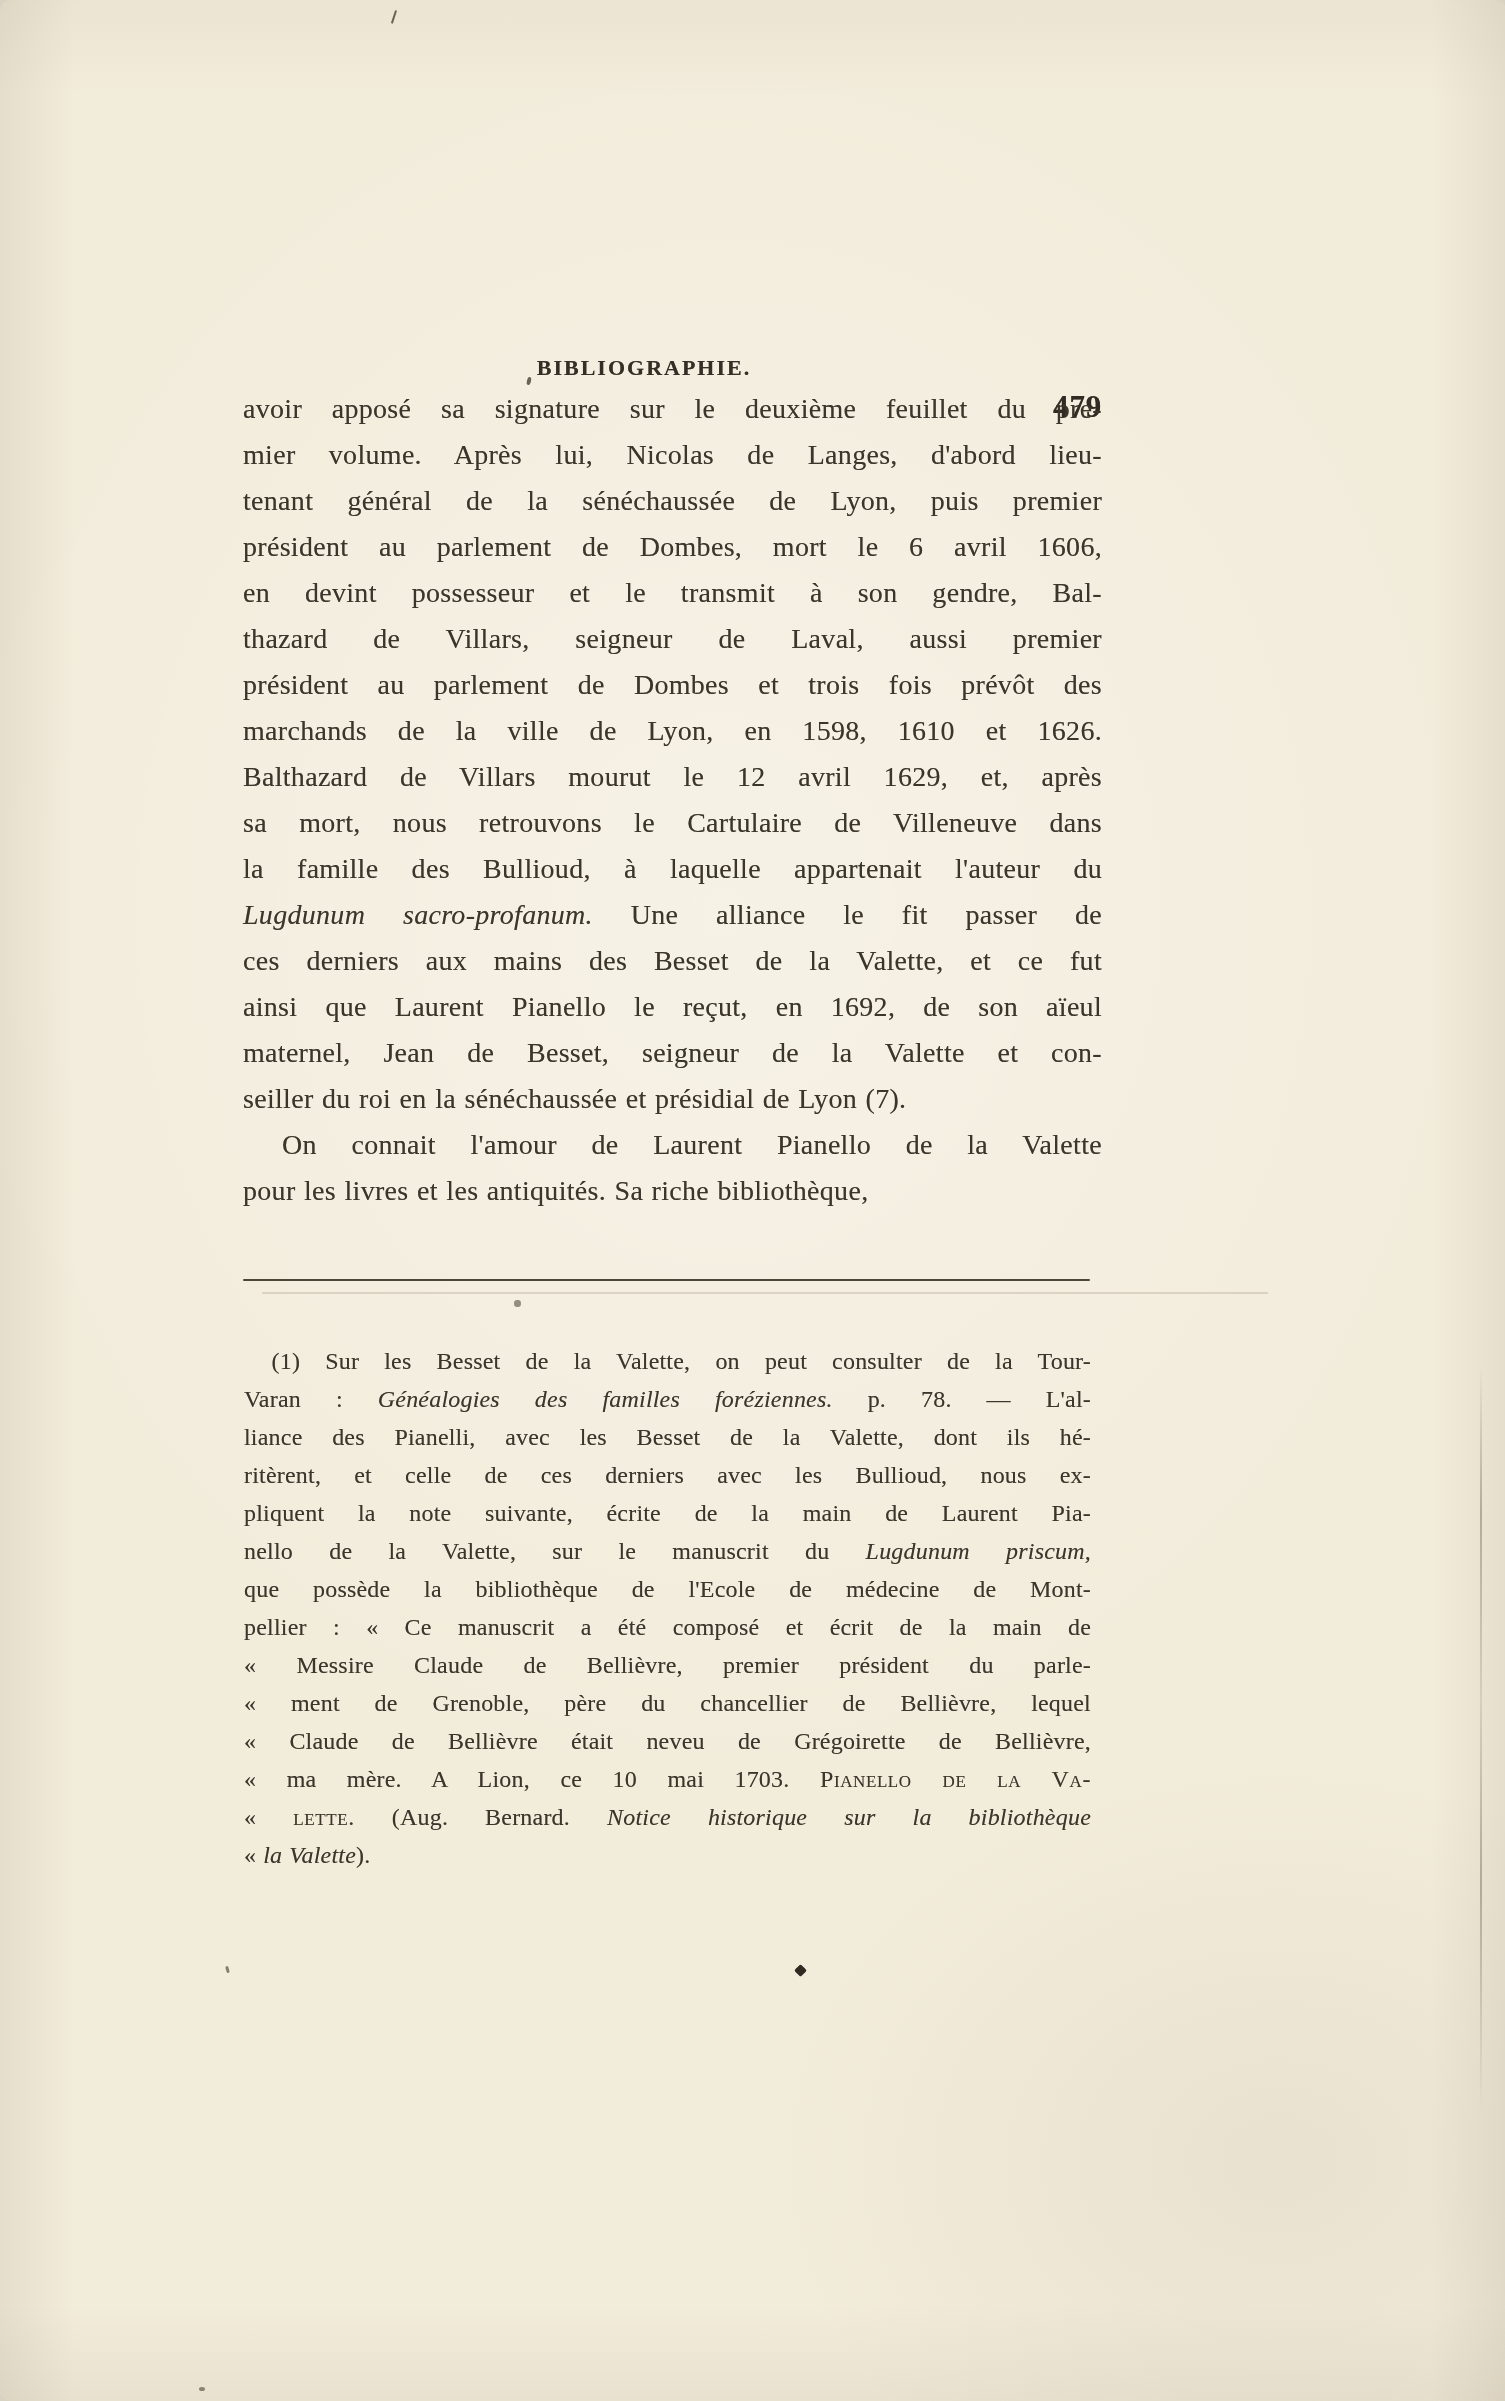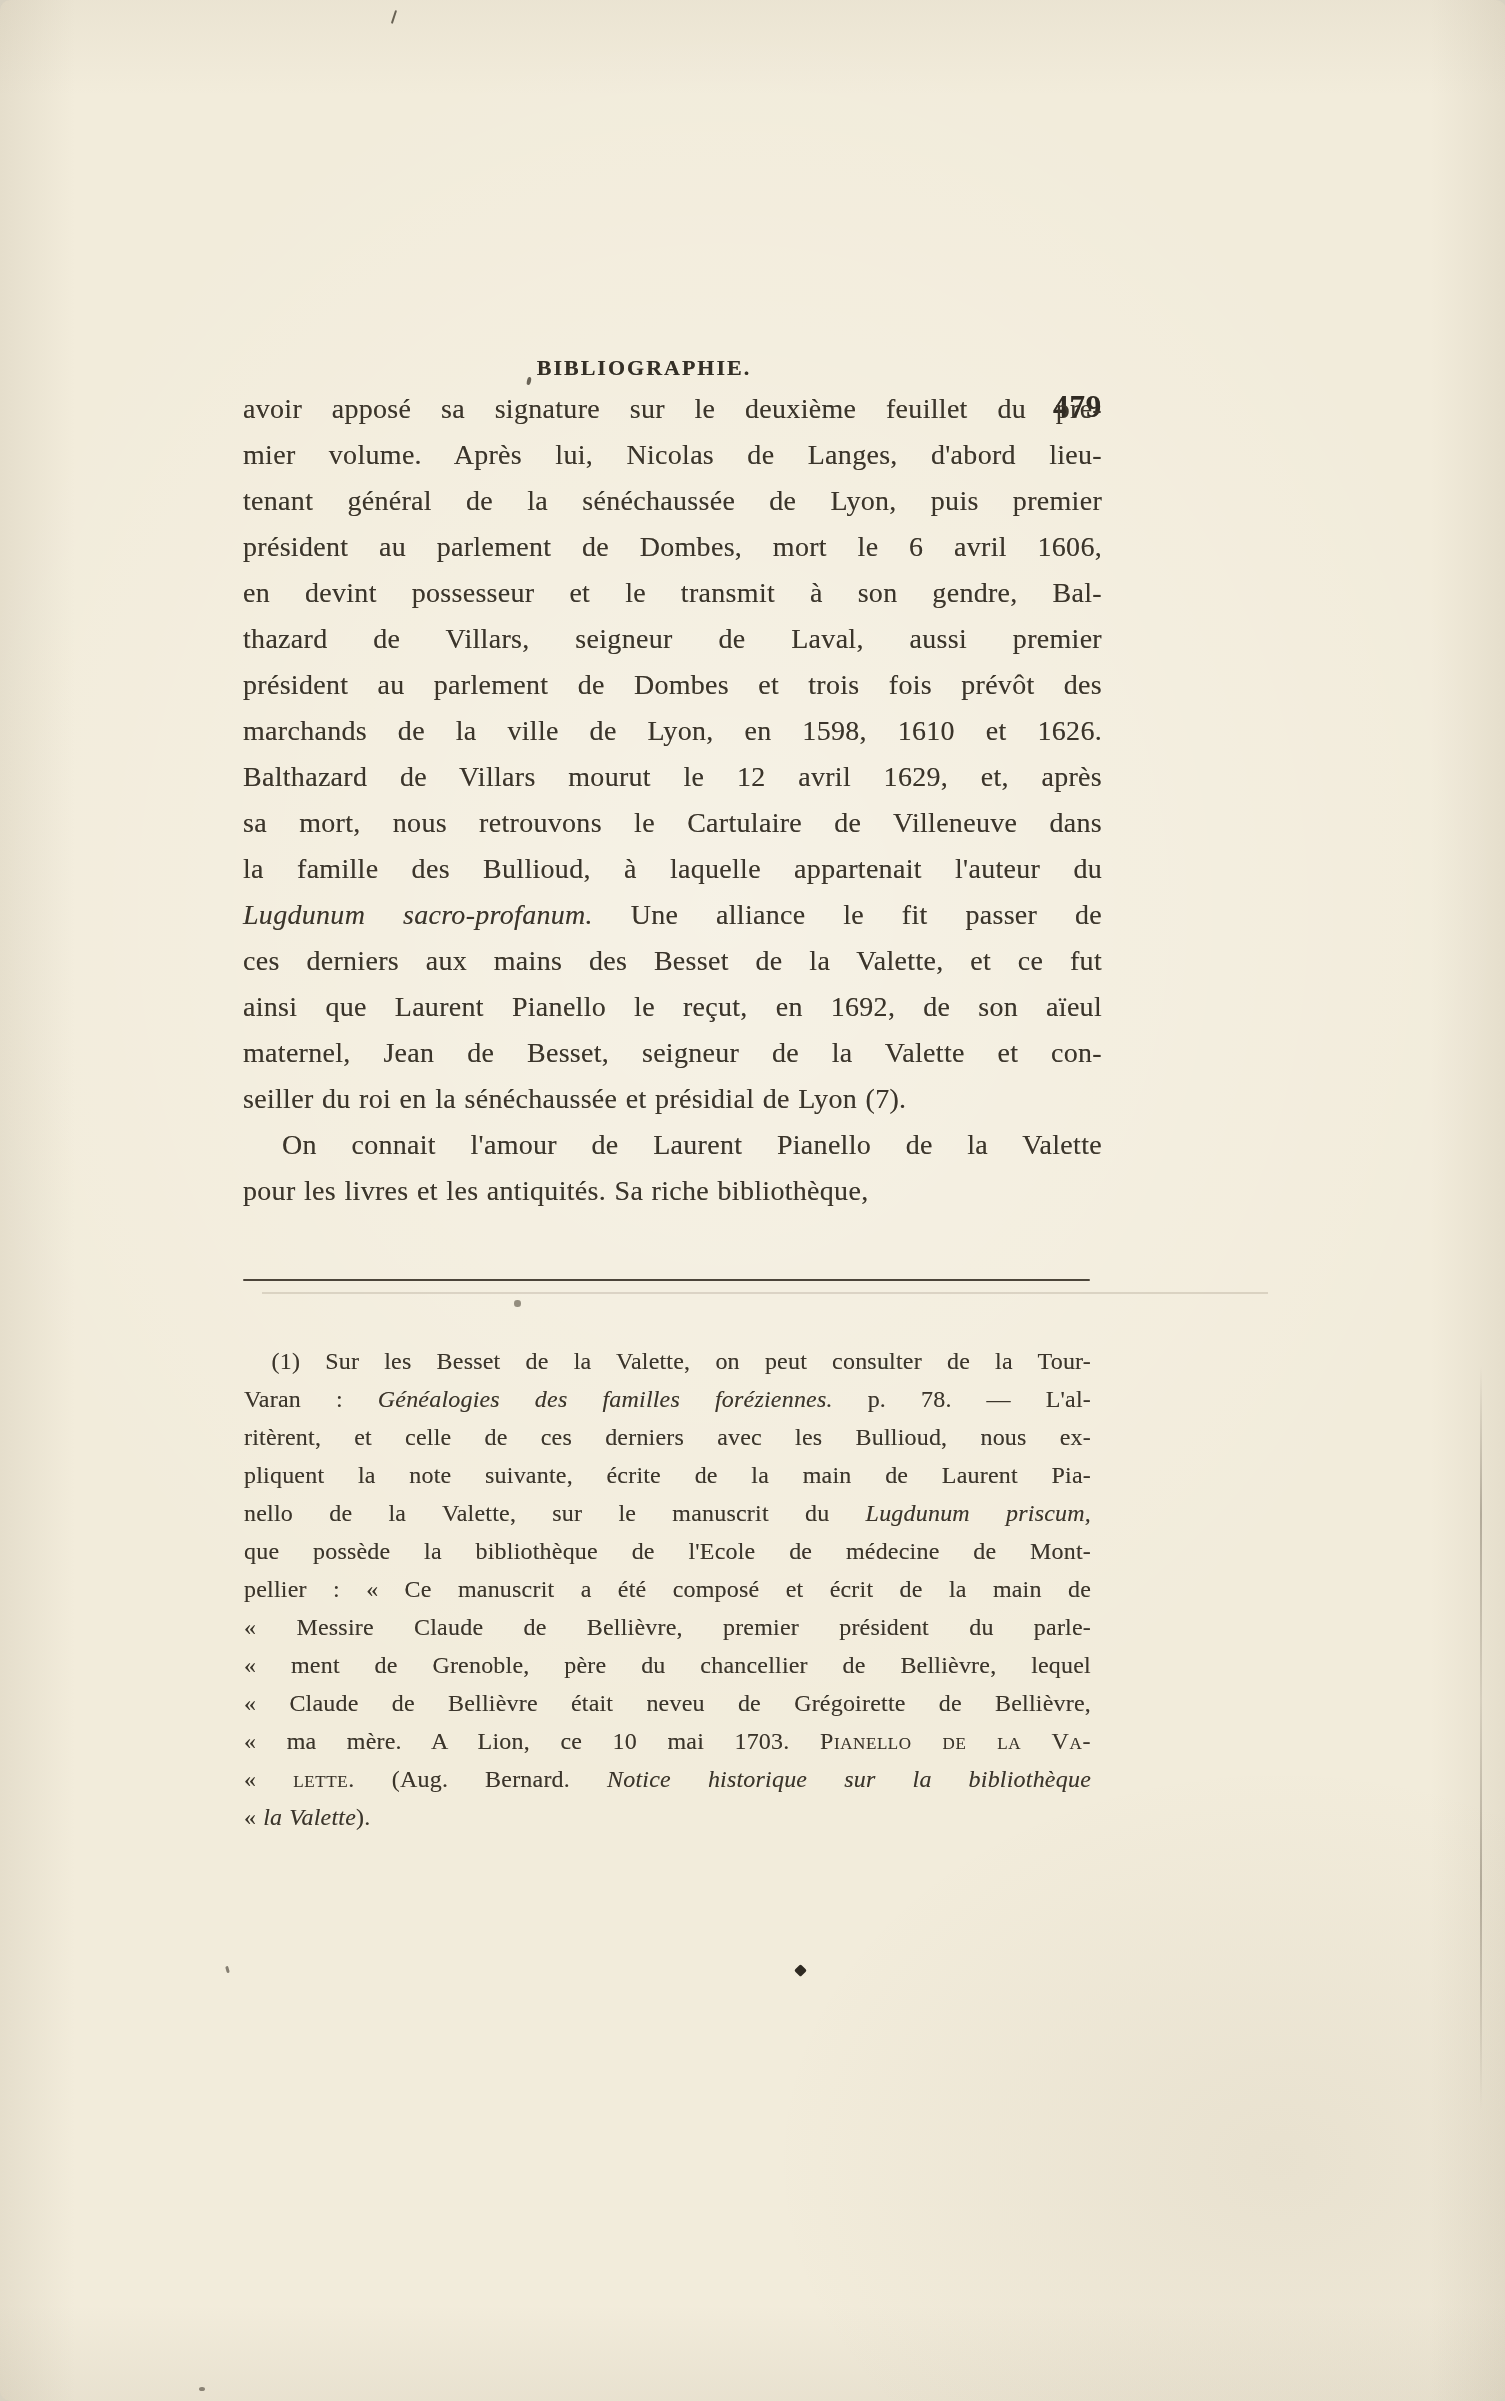--- a/index.html
+++ b/index.html
@@ -118,20 +118,21 @@
         <div class="tline tline-last"><span>pour les livres et les antiquités. Sa riche bibliothèque,</span></div>
       </div>
   </div>
 
   <div class="footnote-rule"></div>
   <div class="footnote-rule-ghost"></div>
 
   <div class="footnote" id="footnote-lines">
       <div class="tline"><span>(1) Sur les Besset de la Valette, on peut consulter de la Tour-</span></div>
       <div class="tline"><span>Varan : </span><span class="it">Généalogies des familles foréziennes.</span><span> p. 78. — L'al-</span></div>
+      <div class="tline"><span>liance des Pianelli, avec les Besset de la Valette, dont ils hé-</span></div>
       <div class="tline"><span>ritèrent, et celle de ces derniers avec les Bullioud, nous ex-</span></div>
       <div class="tline"><span>pliquent la note suivante, écrite de la main de Laurent Pia-</span></div>
       <div class="tline"><span>nello de la Valette, sur le manuscrit du </span><span class="it">Lugdunum priscum,</span></div>
       <div class="tline"><span>que possède la bibliothèque de l'Ecole de médecine de Mont-</span></div>
       <div class="tline"><span>pellier : « Ce manuscrit a été composé et écrit de la main de</span></div>
       <div class="tline"><span>« Messire Claude de Bellièvre, premier président du parle-</span></div>
       <div class="tline"><span>« ment de Grenoble, père du chancellier de Bellièvre, lequel</span></div>
       <div class="tline"><span>« Claude de Bellièvre était neveu de Grégoirette de Bellièvre,</span></div>
       <div class="tline"><span>« ma mère. A Lion, ce 10 mai 1703. </span><span class="sc">Pianello de la Va-</span></div>
       <div class="tline"><span>« </span><span class="sc">lette.</span><span> (Aug. Bernard. </span><span class="it">Notice historique sur la bibliothèque</span></div>

